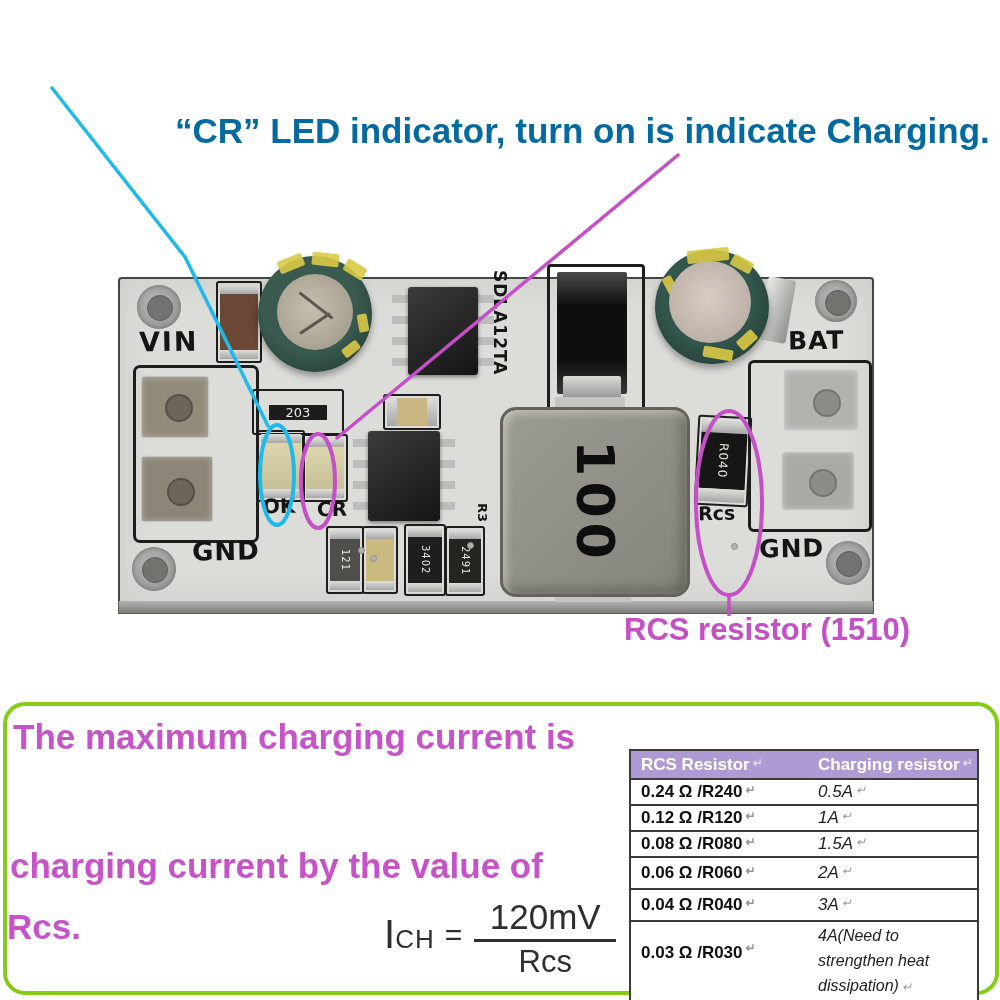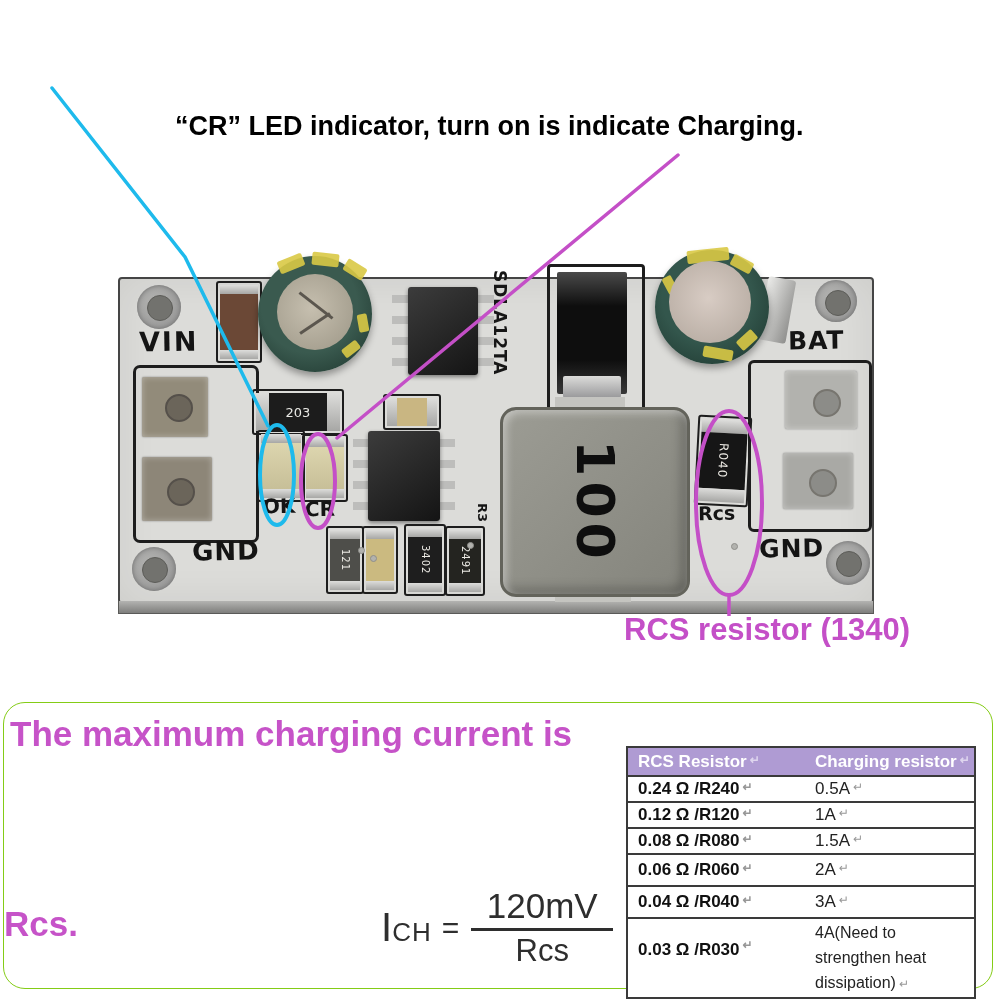--- a/index.html
+++ b/index.html
@@ -2,21 +2,21 @@
 <html><head>
 <meta charset="utf-8">
 <style>
   html,body{margin:0;padding:0;background:#fff;}
   #stage{position:relative;width:1000px;height:1000px;background:#ffffff;overflow:hidden;
          font-family:"Liberation Sans",sans-serif;}
   .abs{position:absolute;}
   
   .callout{position:absolute;font-weight:bold;white-space:nowrap;letter-spacing:0px;}
   #okNote{left:18px;top:26px;font-size:31px;color:#1EBAEC;}
-  #crNote{left:175px;top:111px;font-size:27px;color:#000000;}
+  #crNote{left:175px;top:111px;font-size:35px;color:#0369a1;}
   #rcsNote{left:624px;top:612px;font-size:31px;color:#C44FC7;}
   
   #overlay{position:absolute;left:0;top:0;z-index:6;pointer-events:none;}
   
   #photo{position:absolute;left:115px;top:250px;width:760px;height:366px;z-index:1;}
   #board{position:absolute;left:3px;top:27px;width:752px;height:323px;background:#DCDCD9;
          border:2px solid #454545;border-radius:4px;box-shadow:inset 0 0 40px rgba(0,0,0,.07);}
   #boardEdge{position:absolute;left:3px;top:351px;width:754px;height:12px;
          background:linear-gradient(#b3b3b1,#7e7e7c);border:1px solid #5a5a58;border-top:none;}
   .hole{position:absolute;width:44px;height:44px;border-radius:50%;
@@ -36,55 +36,55 @@
   .hres .cap{width:13px;}
   .hres .body{flex:1;display:flex;align-items:center;justify-content:center;}
   .vtext{writing-mode:vertical-rl;text-orientation:mixed;font-family:"DejaVu Sans",sans-serif;
          color:#eceae4;letter-spacing:1px;}
   .chipbody{position:absolute;background:linear-gradient(145deg,#3c3c3c,#141414);border-radius:3px;
          box-shadow:0 2px 4px rgba(0,0,0,.45);}
   .pins{position:absolute;width:16px;background:repeating-linear-gradient(to bottom,#bdbdbb 0 8px,rgba(0,0,0,0) 8px 21px);}
   .ymark{position:absolute;background:#D9C945;opacity:.9;border-radius:2px;}
   .via{position:absolute;width:5px;height:5px;border-radius:50%;background:#b2b2ae;border:1px solid #8e8e8a;}
   
-  #infoBox{position:absolute;left:3px;top:702px;width:988px;height:285px;border:1px solid #84cc16;
+  #infoBox{position:absolute;left:3px;top:702px;width:988px;height:285px;border:4px solid #84cc16;
            border-radius:22px;background:#fff;z-index:2;}
   .para{position:absolute;font-size:35px;font-weight:bold;color:#C653C8;white-space:nowrap;}
   
   #formula{position:absolute;left:377px;top:183px;display:flex;align-items:center;
            color:#2e2e2e;font-family:"Liberation Sans",sans-serif;}
   #formula .fi{font-size:40px;font-weight:400;}
   #formula .fsub{font-size:26px;margin-top:10px;letter-spacing:1px;}
   #formula .feq{font-size:30px;margin:0 12px 0 10px;}
   .frac{display:flex;flex-direction:column;align-items:center;}
-  .frac .num{font-size:35px;}
+  .frac .num{font-size:35px;margin-top:8px;}
   .frac .bar{width:142px;height:3px;background:#2e2e2e;margin:2px 0;}
   .frac .den{font-size:31px;}
   
   #rtable{position:absolute;left:622px;top:43px;width:346px;border:2px solid #3a3a3a;background:#fff;
           font-family:"Liberation Sans",sans-serif;}
   .trow{display:grid;grid-template-columns:177px 169px;border-top:2px solid #3a3a3a;}
   .trow.head{border-top:none;background:#AF9BD3;height:27px;}
   .trow .c{display:flex;align-items:center;padding-left:10px;}
   .trow.head .c{color:#ffffff;font-weight:bold;font-size:17px;}
   .c1{font-weight:bold;font-size:17px;color:#111;}
-  .c2{font-size:17px;color:#222;}
+  .c2{font-size:17px;color:#222;font-style:italic;}
   .r-std{height:24px;} .r-mid{height:30px;}
   .r-tall{min-height:52px;}
   .r-tall .c2{font-size:16px;line-height:1.55;padding:2px 2px 2px 10px;display:block;}
   .mark{color:#979797;font-size:12px;margin-left:3px;transform:translateY(-2px);}
   .trow.head .mark{color:#ded5ee;}
 </style>
 </head>
 <body>
 
 <div id="stage">
 
   <div id="crNote" class="callout">“CR”  LED indicator, turn on is indicate Charging.</div>
-  <div id="rcsNote" class="callout">RCS resistor (1340)</div>
+  <div id="rcsNote" class="callout">RCS resistor (1510)</div>
 
   <div id="photo">
     <div id="board"></div>
     <div id="boardEdge"></div>
 
     <div class="hole" style="left:22px;top:35px;">
         <div class="drill"></div>
       </div>
     <div class="hole" style="left:17px;top:297px;">
         <div class="drill"></div>
@@ -151,40 +151,40 @@
     <div class="silk" style="left:673px;top:76px;font-size:25px;letter-spacing:1px;">BAT</div>
     <div class="outline" style="left:633px;top:110px;width:118px;height:166px;border-radius:6px;"></div>
     <div class="pad" style="left:670px;top:121px;width:72px;height:58px;background:#B2B2AE;">
         <div class="padhole" style="left:28px;top:18px;background:#8C8C88;border-color:#77756f;"></div>
       </div>
     <div class="pad" style="left:668px;top:203px;width:70px;height:56px;background:#A9A9A5;">
         <div class="padhole" style="left:26px;top:16px;background:#8C8C88;border-color:#77756f;"></div>
       </div>
     <div class="silk" style="left:644px;top:284px;font-size:25px;letter-spacing:1px;">GND</div>
 
-    <div class="comp hres" style="left:137px;top:139px;width:84px;height:38px;background:none;">
+    <div class="comp hres" style="left:137px;top:139px;width:84px;height:38px;background:none;align-items:center;">
       <div class="cap"></div>
       <div class="body" style="background:#1c1c1c;">
           <span style="color:#e8e8e4;font-size:13px;font-family:'DejaVu Sans',sans-serif;">203</span>
         </div>
       <div class="cap"></div>
     </div>
 
     <div class="comp vres" style="left:142px;top:180px;width:40px;height:64px;background:none;">
       <div class="cap"></div>
       <div class="body" style="background:linear-gradient(#DCD5AE,#C7BF98);"></div>
       <div class="cap"></div>
     </div>
     <div class="comp vres" style="left:187px;top:184px;width:38px;height:60px;background:none;">
       <div class="cap"></div>
       <div class="body" style="background:linear-gradient(#DCD5AE,#C7BF98);"></div>
       <div class="cap"></div>
     </div>
     <div class="silk" style="left:148px;top:244px;font-size:20px;">OK</div>
-    <div class="silk" style="left:190px;top:247px;font-size:20px;">CR</div>
+    <div class="silk" style="left:202px;top:247px;font-size:20px;">CR</div>
 
     <div class="pins" style="left:238px;top:189px;height:80px;"></div>
     <div class="pins" style="left:324px;top:189px;height:80px;"></div>
     <div class="chipbody" style="left:253px;top:181px;width:72px;height:90px;"></div>
 
     <div class="comp hres" style="left:268px;top:144px;width:50px;height:28px;background:none;">
       <div class="cap" style="width:10px;"></div>
       <div class="body" style="background:#C9B682;"></div>
       <div class="cap" style="width:10px;"></div>
     </div>
@@ -245,20 +245,21 @@
     <polyline points="52,88 185,257 268,426" fill="none" stroke-width="3.5" stroke-linecap="round" stroke="#1EBAEC"></polyline>
     <ellipse cx="277" cy="475" rx="17" ry="50" fill="none" stroke-width="4" stroke="#1EBAEC"></ellipse>
     <line x1="678" y1="155" x2="337" y2="438" stroke-width="3.5" stroke-linecap="round" stroke="#C44FC7"></line>
     <ellipse cx="318" cy="481" rx="17" ry="47" fill="none" stroke-width="4" stroke="#C44FC7"></ellipse>
     <ellipse cx="729" cy="503" rx="33" ry="92" fill="none" stroke-width="4" stroke="#C44FC7"></ellipse>
     <line x1="729" y1="595" x2="729" y2="616" stroke-width="3.5" stroke="#C44FC7"></line>
   </svg>
 
   <div id="infoBox">
     <div class="para" style="left:6px;top:11px;">The maximum charging current is</div>
+    <div class="para" style="left:3px;top:140px;">charging current by the value of</div>
     <div class="para" style="left:0;top:201px;">Rcs.</div>
 
     <div id="formula">
       <span class="fi">I</span>
       <span class="fsub">CH</span>
       <span class="feq">=</span>
       <span class="frac">
         <span class="num">120mV</span>
         <span class="bar"></span>
         <span class="den">Rcs</span>

